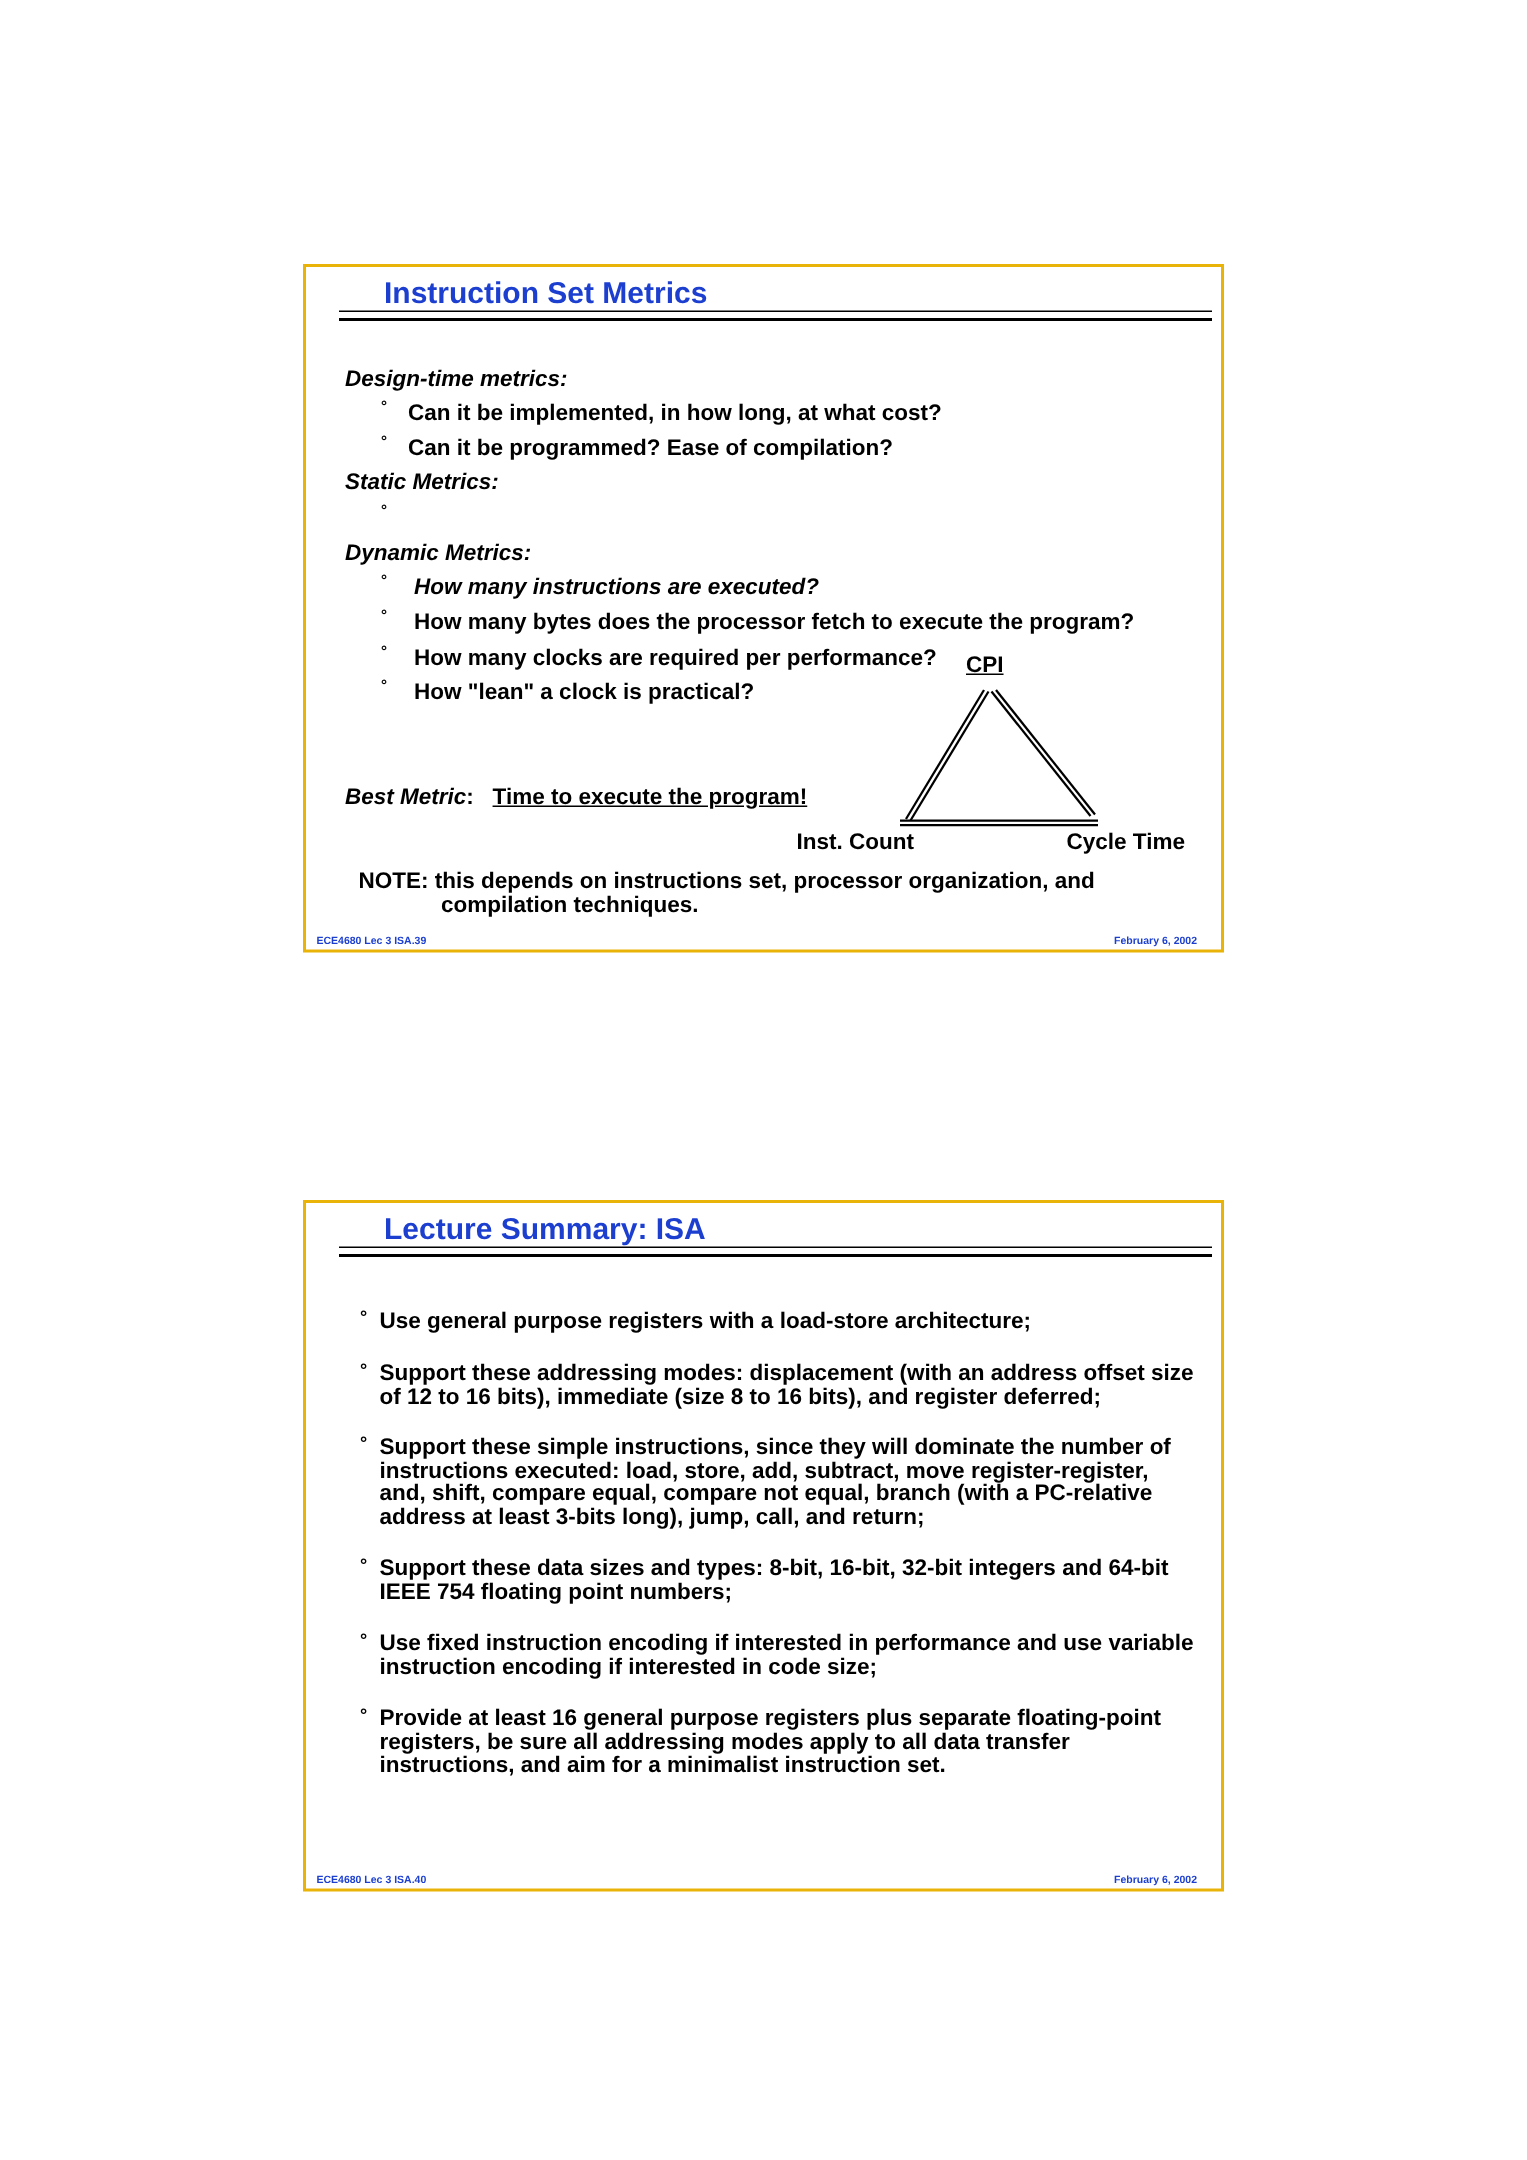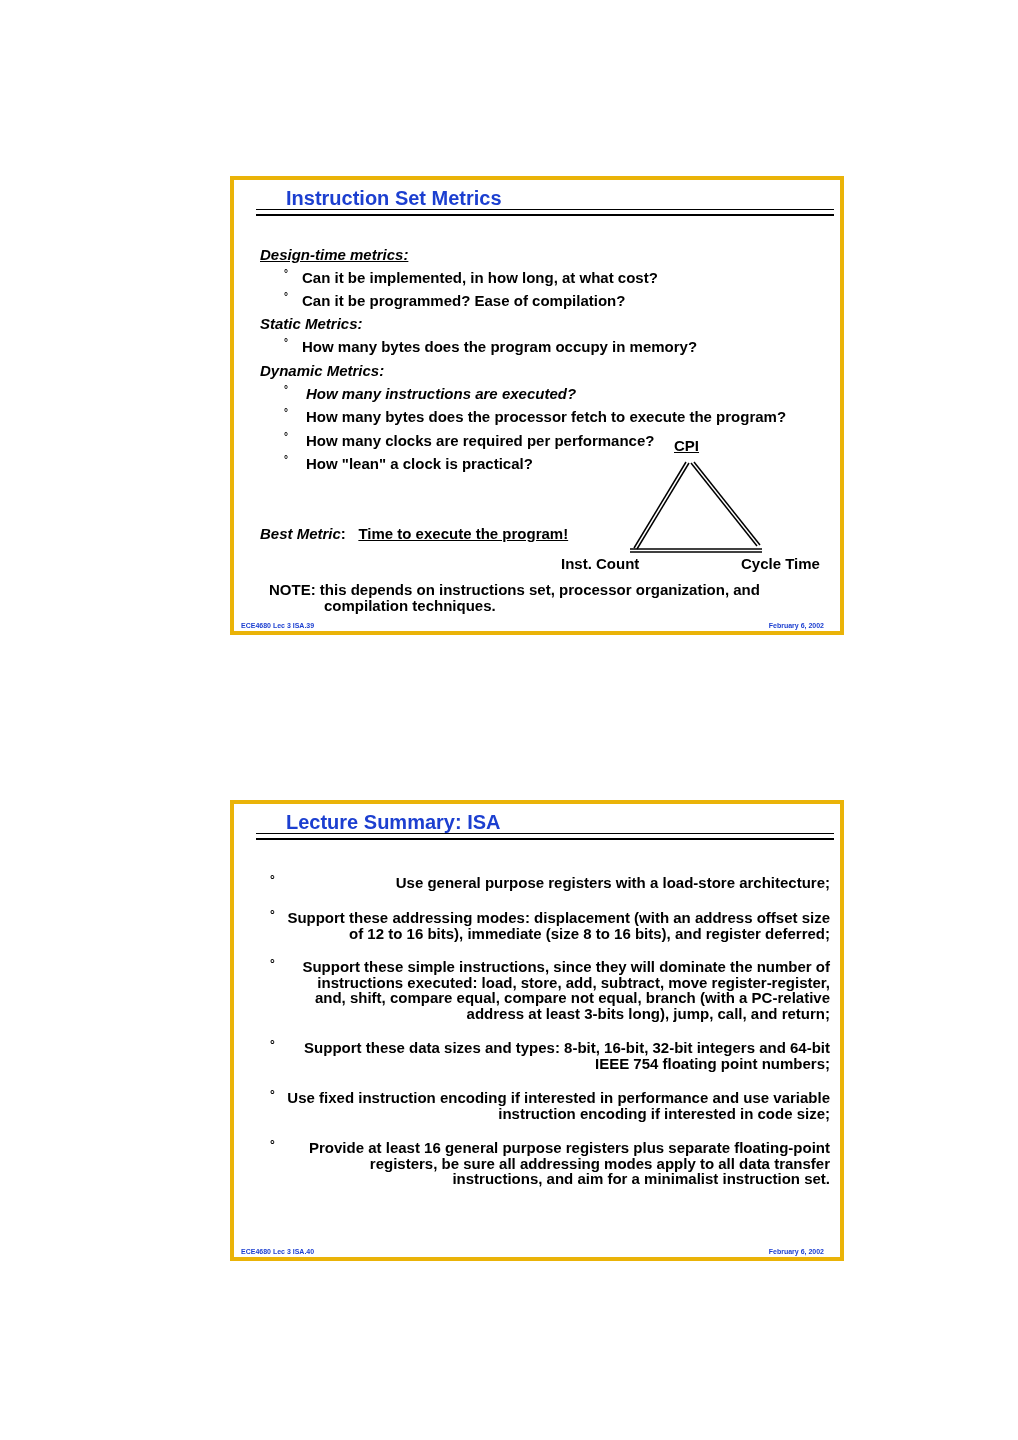--- a/index.html
+++ b/index.html
@@ -1,49 +1,48 @@
 <!DOCTYPE html>
 <html><head>
   <meta charset="utf-8">
   <style>
     html, body { margin: 0; padding: 0; background: #ffffff; }
     body { width: 1018px; height: 1440px; position: relative; font-family: "Liberation Sans", sans-serif; color: #000; }
-    .slide { position: absolute; left: 202px; width: 614px; height: 459px; border: 4px solid #eab308; box-sizing: border-box; background: #fff; margin-left: 28px; }
+    .slide { position: absolute; left: 202px; width: 614px; height: 459px; border: 2px solid #eab308; box-sizing: border-box; background: #fff; }
     .slide1 { top: 176px; }
     .slide2 { top: 800px; height: 461px; padding-left: 15px; }
     .title { position: absolute; left: 52px; top: 7px; font-size: 20px; font-weight: bold; color: #1c3fd0; }
     .rule { position: absolute; left: 22px; right: 6px; height: 4px; border-top: 1px solid #000; border-bottom: 2px solid #000; }
     .footer-left, .footer-right { position: absolute; font-size: 7px; font-weight: bold; color: #1c3fd0; bottom: 2px; }
     .footer-left { left: 7px; }
     .footer-right { right: 16px; }
     .abs { position: absolute; font-size: 15px; font-weight: bold; white-space: nowrap; }
     .head { font-style: italic; }
     .bullet { position: absolute; font-size: 10px; font-weight: bold; }
     .u { text-decoration: underline; }
     .sumitem { position: absolute; left: 36px; width: 560px; font-size: 15px; font-weight: bold; line-height: 15.5px; }
     .sumitem .deg { position: absolute; left: 0; top: -2px; font-size: 12px; }
-    .sumitem .txt { margin-left: 13px; display: block; text-align: right; }
+    .sumitem .txt { margin-left: 13px; display: block; }
     svg.tri { position: absolute; left: 396px; top: 280px; }
   </style>
 </head>
 <body>
 
 <div class="slide slide1">
   <div class="title">Instruction Set Metrics</div>
   <div class="rule" style="top:29px;"></div>
 
-  <div class="abs head" style="left:26px; top:66px;text-decoration:underline;">Design-time metrics:</div>
+  <div class="abs head" style="left:26px; top:66px;">Design-time metrics:</div>
   <div class="bullet" style="left:50px; top:88px;">°</div>
   <div class="abs" style="left:68px; top:89px;">Can it be implemented, in how long, at what cost?</div>
   <div class="bullet" style="left:50px; top:111px;">°</div>
   <div class="abs" style="left:68px; top:112px;">Can it be programmed?  Ease of compilation?</div>
 
   <div class="abs head" style="left:26px; top:135px;">Static Metrics:</div>
   <div class="bullet" style="left:50px; top:157px;">°</div>
-  <div class="abs" style="left:68px; top:158px;">How many bytes does the program occupy in memory?</div>
 
   <div class="abs head" style="left:26px; top:182px;">Dynamic Metrics:</div>
   <div class="bullet" style="left:50px; top:204px;">°</div>
   <div class="abs" style="left:72px; top:205px;font-style:italic;">How many instructions are executed?</div>
   <div class="bullet" style="left:50px; top:227px;">°</div>
   <div class="abs" style="left:72px; top:228px;">How many bytes does the processor fetch to execute the program?</div>
   <div class="bullet" style="left:50px; top:251px;">°</div>
   <div class="abs" style="left:72px; top:252px;">How many clocks are required per performance?</div>
   <div class="bullet" style="left:50px; top:274px;">°</div>
   <div class="abs" style="left:72px; top:275px;">How  "lean" a clock is practical?</div>

